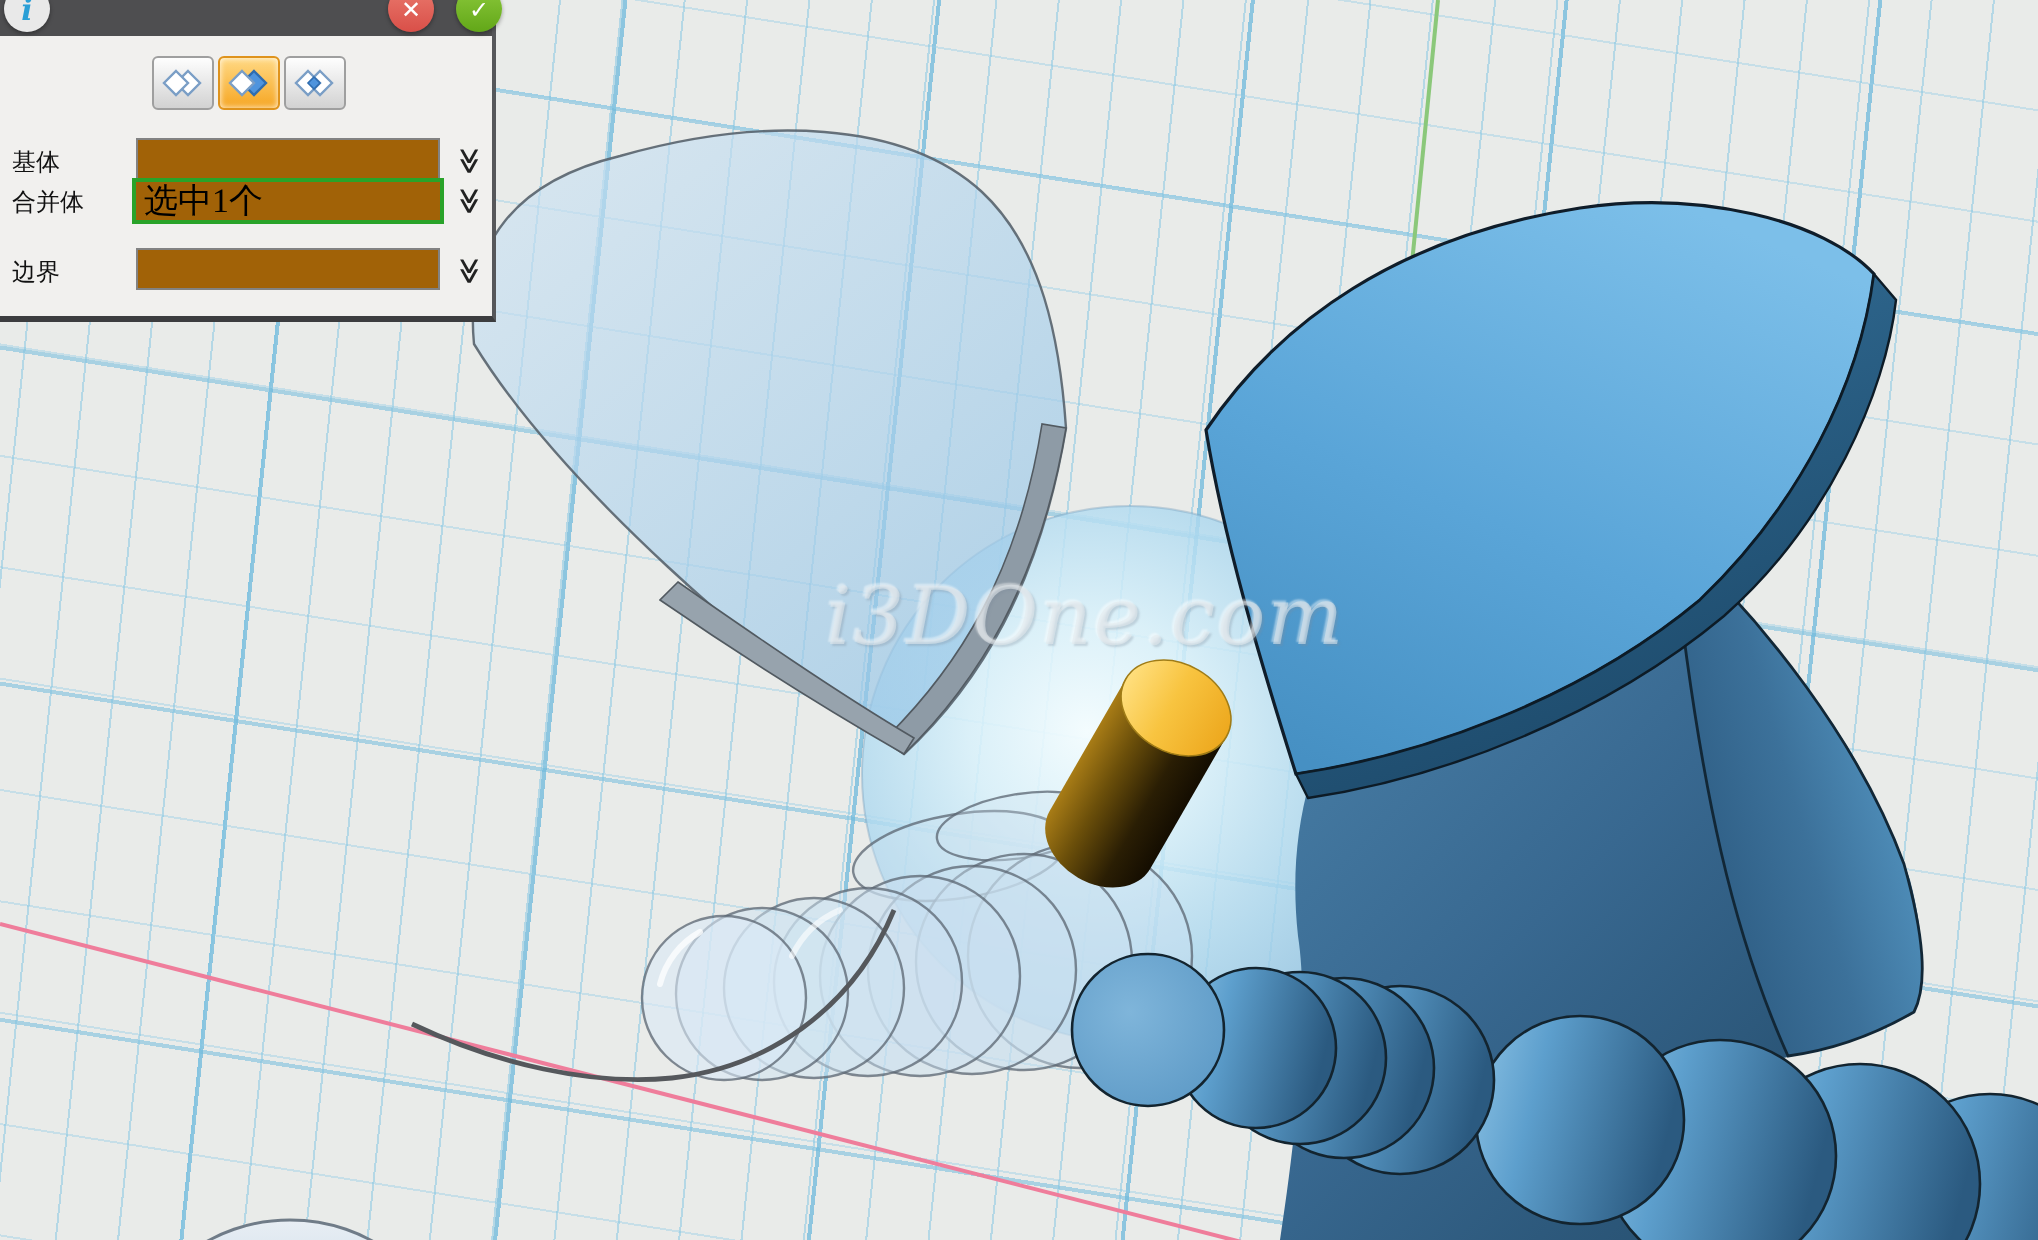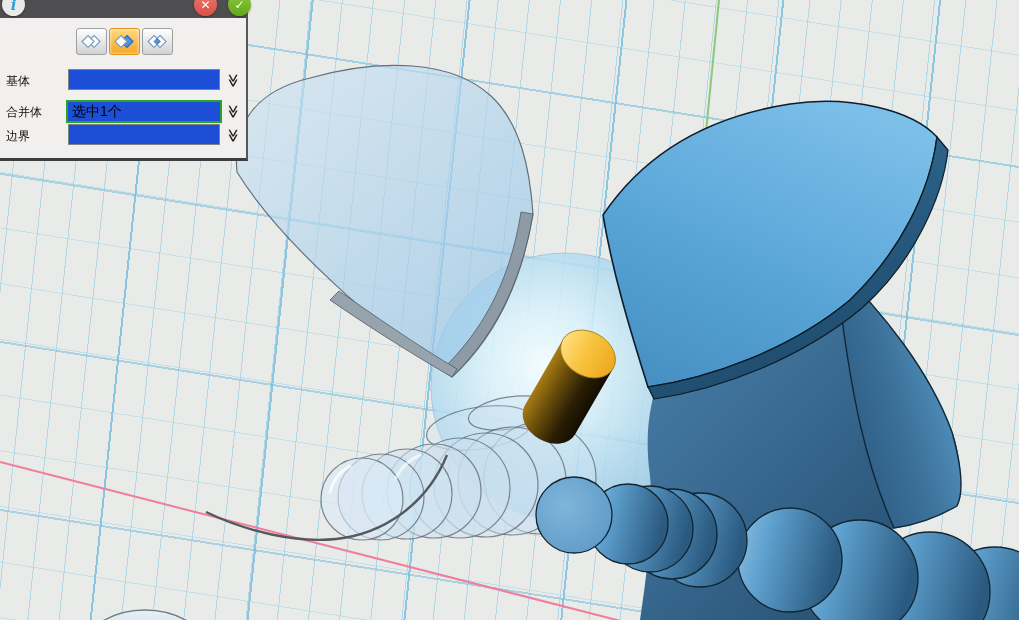--- a/index.html
+++ b/index.html
@@ -56,22 +56,22 @@
   .bool-btn.active {
     border-color:#df931c;
     background:linear-gradient(#ffd984,#f6a623);
     box-shadow:inset 0 0 3px rgba(255,255,255,0.9);
   }
 
   .field-row { position:absolute; left:0; width:232px; height:24px; }
   .field-row .lbl { position:absolute; left:6px; top:4px; font-size:12px; color:#111; }
   .field-row input {
     position:absolute; left:68px; top:0; width:152px; height:21px;
-    border:1px solid #828282; background:#1d4ed8; font-size:14px; padding:0 4px;
-    font-family:Liberation Sans, sans-serif;
+    border:1px solid #828282; background:#a16207; font-size:17px; padding:0 4px;
+    font-family:Liberation Serif, serif;
   }
   .field-row.selected input { left:66px; width:156px; height:23px; border:2px solid #29a329; }
   .chev {
     position:absolute; left:226px; top:2px; width:16px; height:18px;
     display:flex; align-items:center; justify-content:center; cursor:pointer;
   }
   .chev span { display:inline-block; transform:rotate(90deg); font-size:13px; font-weight:bold; color:#222; }
 </style>
 </head>
 <body>
@@ -192,20 +192,21 @@
       <path d="M662,515 A47,47 0 0 0 656,539" fill="none" stroke="rgba(210,240,252,0.8)" stroke-width="4" stroke-linecap="round"></path>
       <circle cx="672" cy="534" r="45" fill="url(#ringGrad)"></circle>
       <circle cx="650" cy="529" r="43" fill="url(#ringGrad)"></circle>
       <circle cx="628" cy="524" r="40" fill="url(#ringGrad)"></circle>
       <circle cx="574" cy="515" r="38" fill="url(#capGrad)"></circle>
     </g>
 
     <ellipse cx="145" cy="676" rx="76" ry="66" fill="url(#domeGrad)" stroke="#707c88" stroke-width="1.5"></ellipse>
   </svg>
 
+  <div class="watermark">i3DOne.com</div>
 
   <div class="dialog">
     <div class="titlebar">
       <div class="circle-btn info-btn">i</div>
       <div class="circle-btn close-btn">✕</div>
       <div class="circle-btn ok-btn">✓</div>
     </div>
 
     <div class="bool-toolbar">
       <div class="bool-btn">
@@ -230,21 +231,21 @@
     </div>
 
     <div class="field-row" style="top:69px;">
       <span class="lbl">基体</span>
       <input type="text" value="" style="">
       <div class="chev">
           <span>≫</span>
         </div>
     </div>
 
-    <div class="field-row selected" style="top:100px;">
+    <div class="field-row selected" style="top:89px;">
       <span class="lbl">合并体</span>
       <input type="text" value="选中1个" style="">
       <div class="chev">
           <span>≫</span>
         </div>
     </div>
 
     <div class="field-row" style="top:124px;">
       <span class="lbl">边界</span>
       <input type="text" value="" style="">

